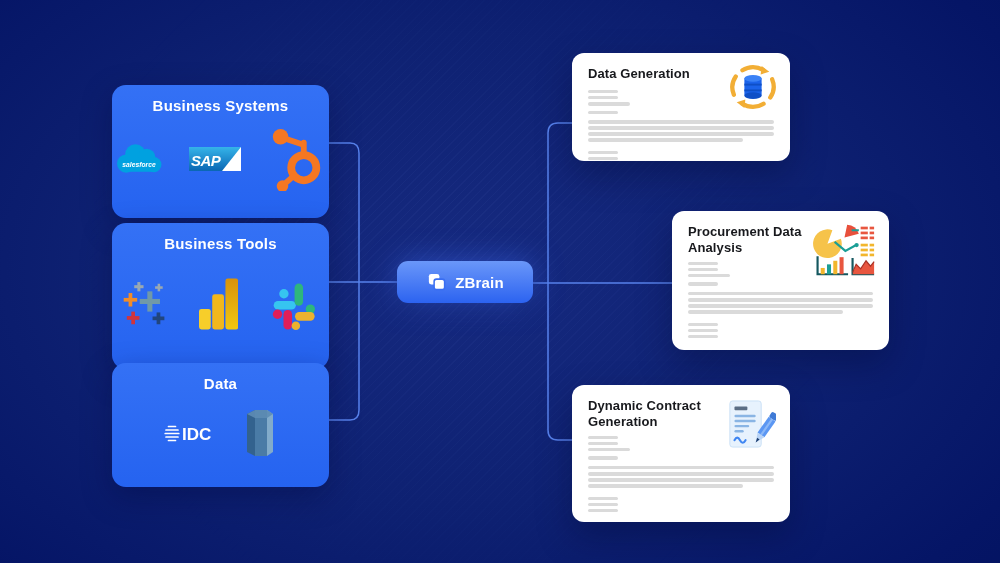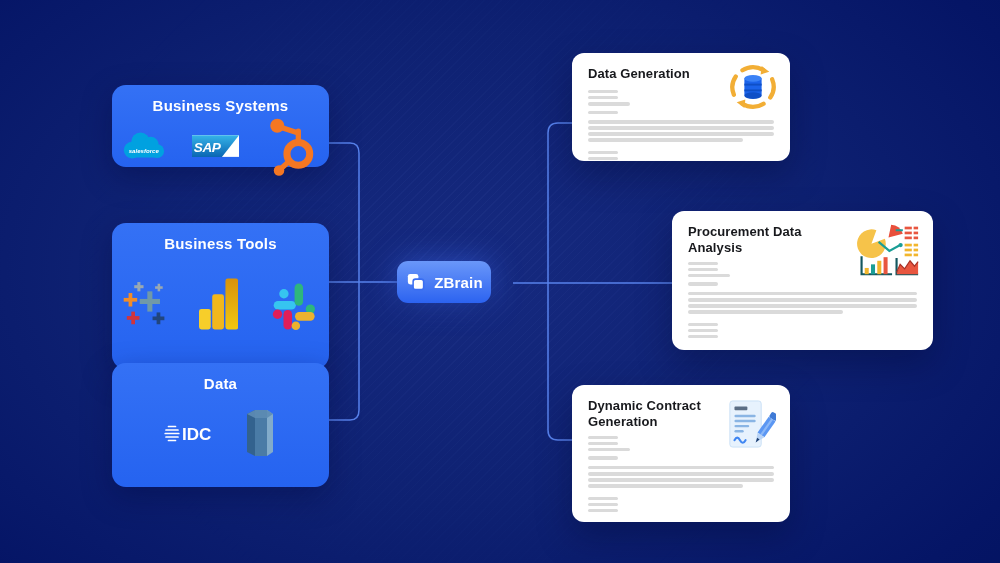--- a/index.html
+++ b/index.html
@@ -28,21 +28,21 @@
     border-radius:14px;
     display:flex; flex-direction:column;
     padding:12px 10px 14px;
     box-shadow:0 10px 30px rgba(0,10,60,.35);
   }
   .src-title{ color:#fff; font-size:15px; font-weight:700; text-align:center; letter-spacing:.2px; }
   .logo-row{ flex:1; display:flex; align-items:center; justify-content:center; gap:26px; }
 
   
   .hub{
-    position:absolute; left:397px; top:261px; width:94px; height:42px;
+    position:absolute; left:397px; top:261px; width:136px; height:42px;
     border-radius:11px;
     background:linear-gradient(180deg,#6a97f9 0%, #2c63f0 100%);
     display:flex; align-items:center; justify-content:center; gap:8px;
     box-shadow:0 0 28px rgba(64,110,245,.55), 0 6px 16px rgba(0,10,60,.4);
     border:none; cursor:pointer;
   }
   .hub-label{ color:#fff; font-size:15px; font-weight:700; letter-spacing:.2px; }
 
   
   .out-card{
@@ -69,21 +69,21 @@
 
   <svg class="connectors" width="1000" height="563" viewBox="0 0 1000 563">
     <g fill="none" stroke="#5b87f2" stroke-width="1.5" opacity="0.95">
       <path d="M329,143 H350 Q359,143 359,153 V410 Q359,420 350,420 H329"></path>
       <path d="M329,282 H400"></path>
       <path d="M513,283 H672"></path>
       <path d="M572,123 H558 Q548,123 548,133 V430 Q548,440 558,440 H572"></path>
     </g>
   </svg>
 
-  <div class="src-card" style="top:85px; height:82px;">
+  <div class="src-card" style="top:85px; height:133px;align-items:center;">
     <div class="src-title">Business Systems</div>
     <div class="logo-row" style="">
 
       <svg width="48" height="34" viewBox="0 0 47 33">
         <g fill="#00a1e0">
           <circle cx="11" cy="21" r="9"></circle>
           <circle cx="20" cy="12" r="10"></circle>
           <circle cx="31" cy="15" r="8.5"></circle>
           <circle cx="38" cy="22" r="7.5"></circle>
           <rect x="5" y="16" width="37" height="13" rx="6.5"></rect>
@@ -238,21 +238,21 @@
           <i class="skel w-l"></i>
       </span>
       <span class="grp mt5">
         <i class="skel w-s"></i>
           <i class="skel w-s"></i>
           <i class="skel w-s"></i>
       </span>
     </span>
   </div>
 
-  <div class="out-card" style="left:672px; top:211px; width:261px; height:139px;">
+  <div class="out-card" style="left:672px; top:211px; width:217px; height:139px;">
     <div class="out-title title-gap-2" style="max-width:125px;">Procurement Data Analysis</div>
 
     <svg class="out-icon" width="70" height="56" viewBox="0 0 78 60">
       <path d="M30.5,8 A16,16 0 1 0 40,17.5 L25,23 Z" fill="#f6c34a"></path>
       <path d="M44,16 L47,2 A15,15 0 0 1 60,12 Z" fill="#e8503c"></path>
       <polyline points="33,21 45,31 56,25" fill="none" stroke="#1a9e96" stroke-width="2.4"></polyline>
       <circle cx="57.5" cy="24.5" r="2.4" fill="#1a9e96"></circle>
       <polyline points="52,8 60,8" fill="none" stroke="#1a9e96" stroke-width="2"></polyline>
       <g fill="#e8563f">
         <rect x="62" y="4" width="8" height="3"></rect>

